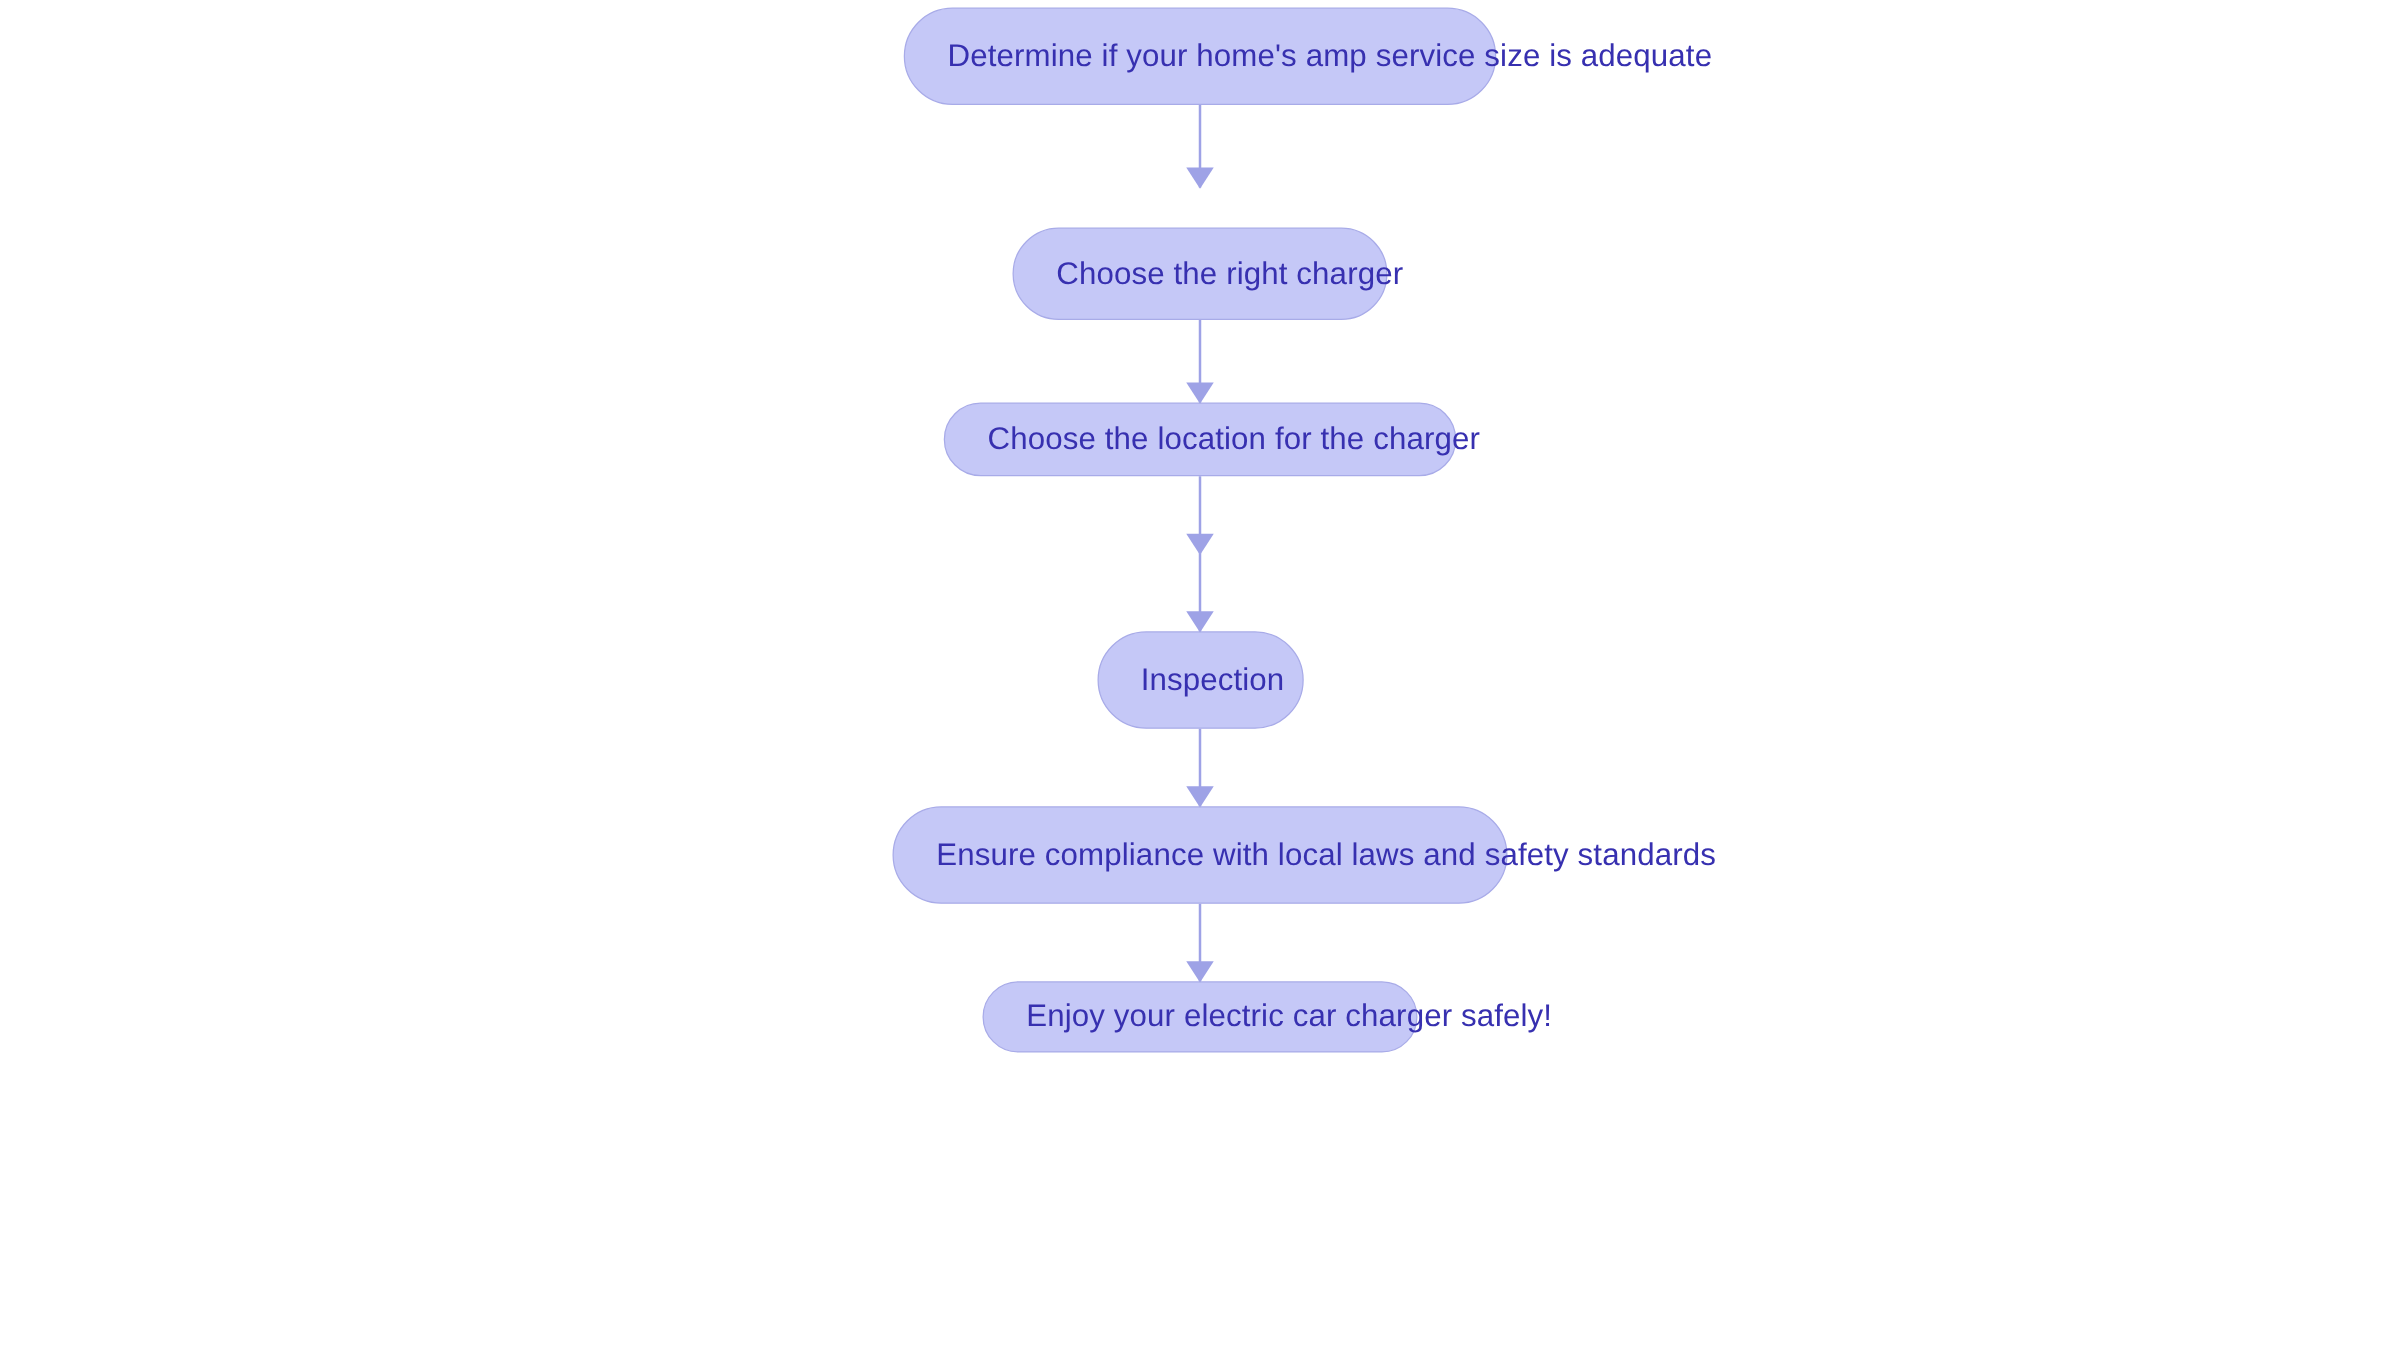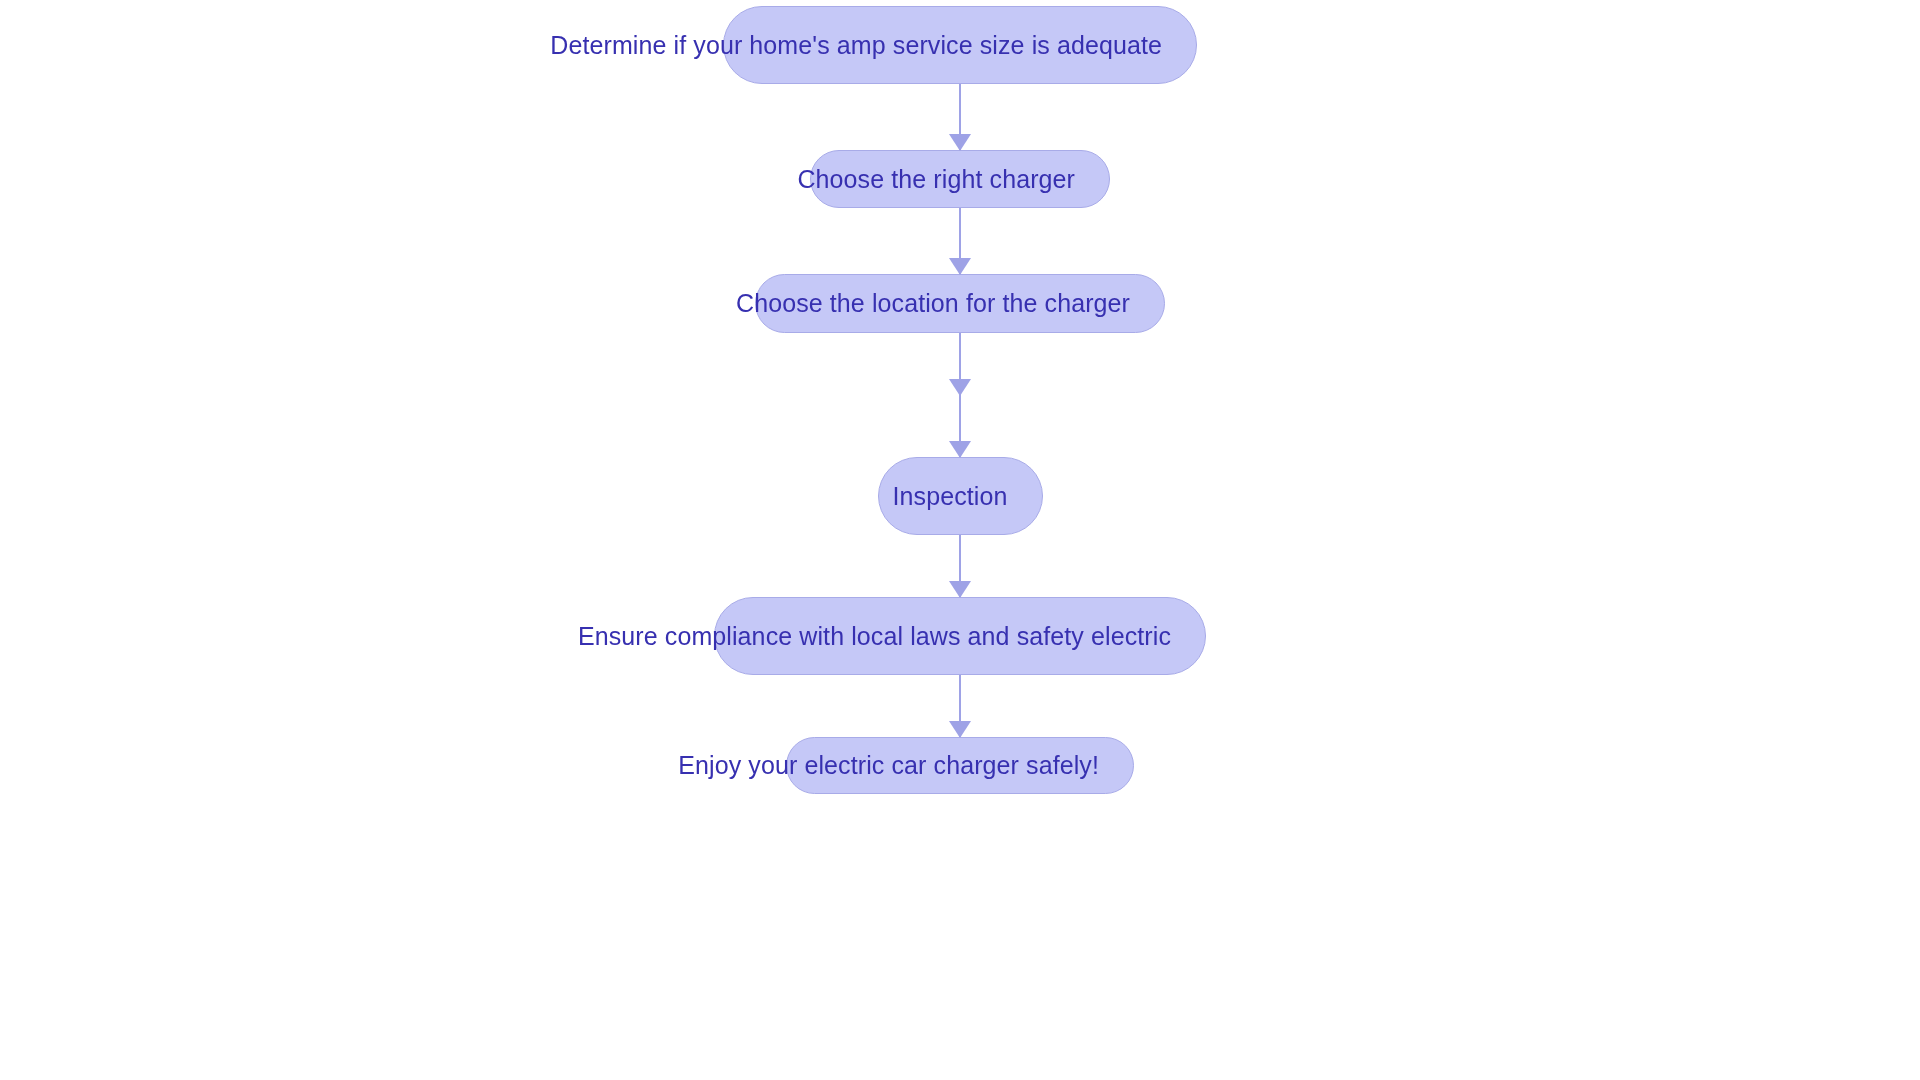--- a/index.html
+++ b/index.html
@@ -21,21 +21,21 @@
     display: flex;
     flex-direction: column;
     align-items: center;
     justify-content: flex-start;
   }
 
   .node {
     box-sizing: border-box;
     display: flex;
     align-items: center;
-    justify-content: flex-end;
+    justify-content: flex-start;
     background: #c5c8f7;
     border: 1.5px solid #a8abe8;
     border-radius: 999px;
     color: #3730b0;
     font-size: 25px;
     font-weight: 400;
     letter-spacing: 0.1px;
     white-space: nowrap;
     line-height: 1;
     padding: 0 34px;
@@ -59,21 +59,21 @@
     transform: translateX(-50%);
     width: 0;
     height: 0;
     border-left: 11px solid transparent;
     border-right: 11px solid transparent;
     border-top: 17px solid #9ea2e6;
   }
 
   
   .n0 { width: 474px; height: 78px; margin-top: 6px; }
-  .n1 { width: 300px; height: 58px; }
+  .n1 { width: 300px; height: 74px; margin-top: 32px; }
   .n2 { width: 410px; height: 59px; }
   .n3 { width: 240px; height: 78px; }
   .n4 { width: 165px; height: 78px; }
   .n5 { width: 492px; height: 78px; }
   .n6 { width: 348px; height: 57px; }
 
   .c0 { height: 66px; }
   .c1 { height: 66px; }
   .c2 { height: 62px; }
   .c3 { height: 62px; }
@@ -106,21 +106,21 @@
 
   <div class="connector c3"></div>
 
   <div class="node n4">
     <span class="node-label">Inspection</span>
   </div>
 
   <div class="connector c4"></div>
 
   <div class="node n5">
-    <span class="node-label">Ensure compliance with local laws and safety electric</span>
+    <span class="node-label">Ensure compliance with local laws and safety standards</span>
   </div>
 
   <div class="connector c5"></div>
 
   <div class="node n6">
     <span class="node-label">Enjoy your electric car charger safely!</span>
   </div>
 
 </div>
 

